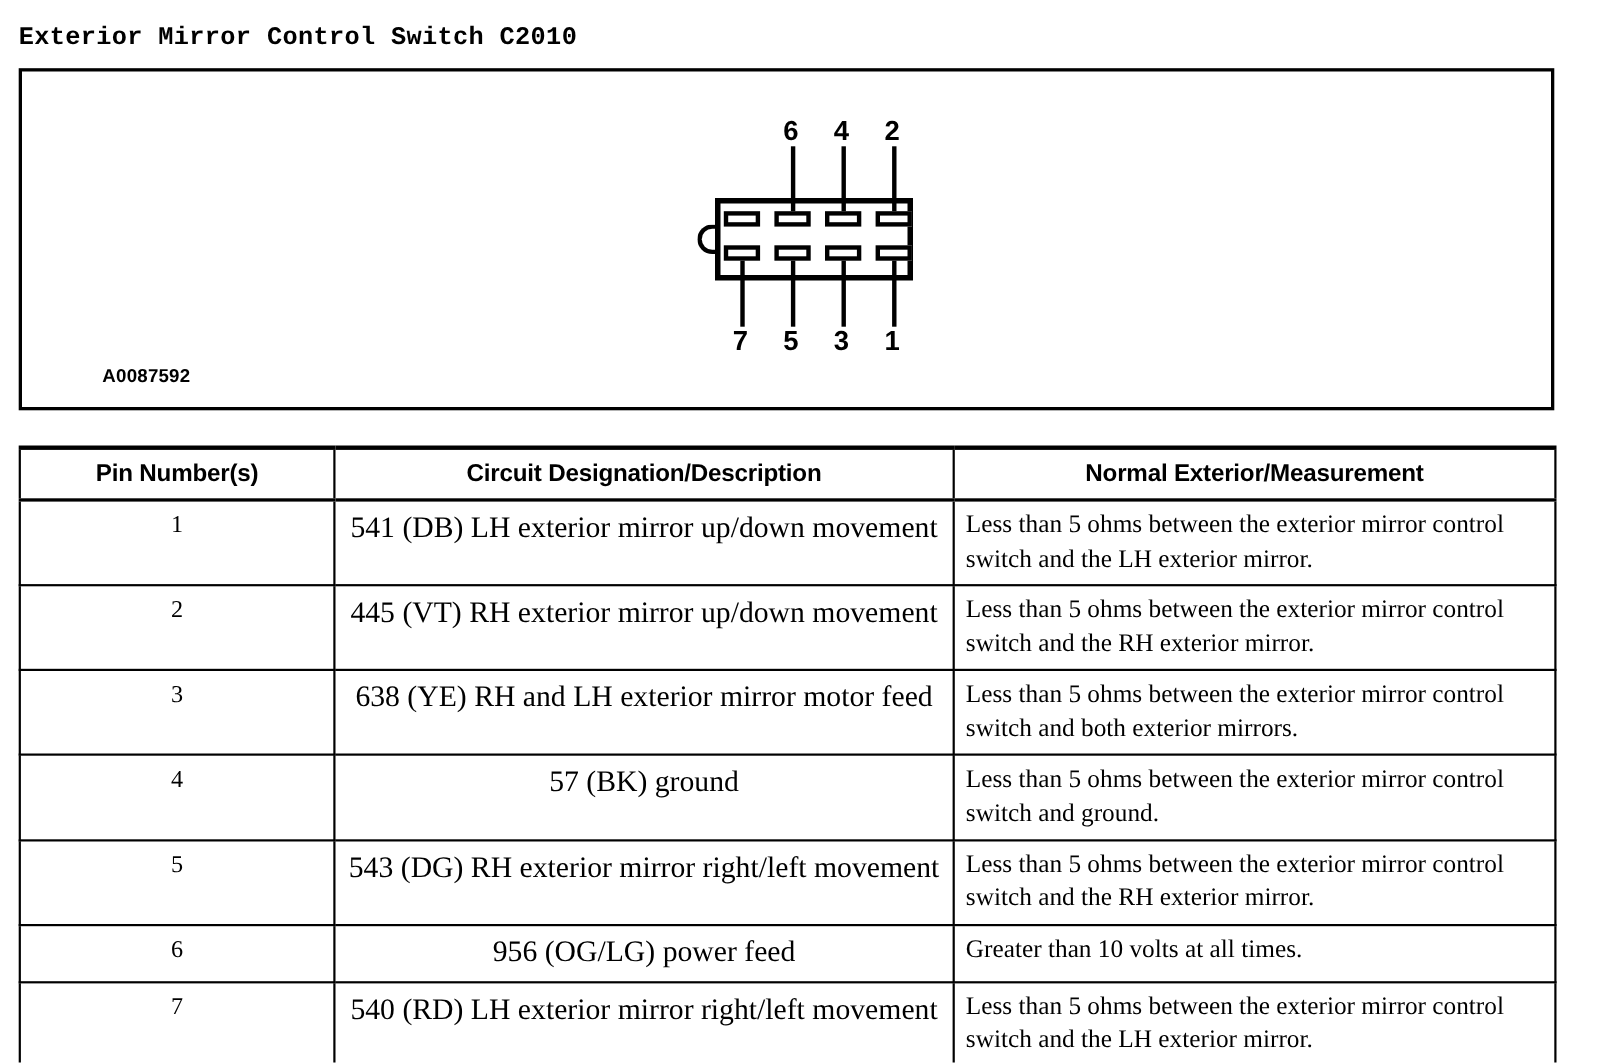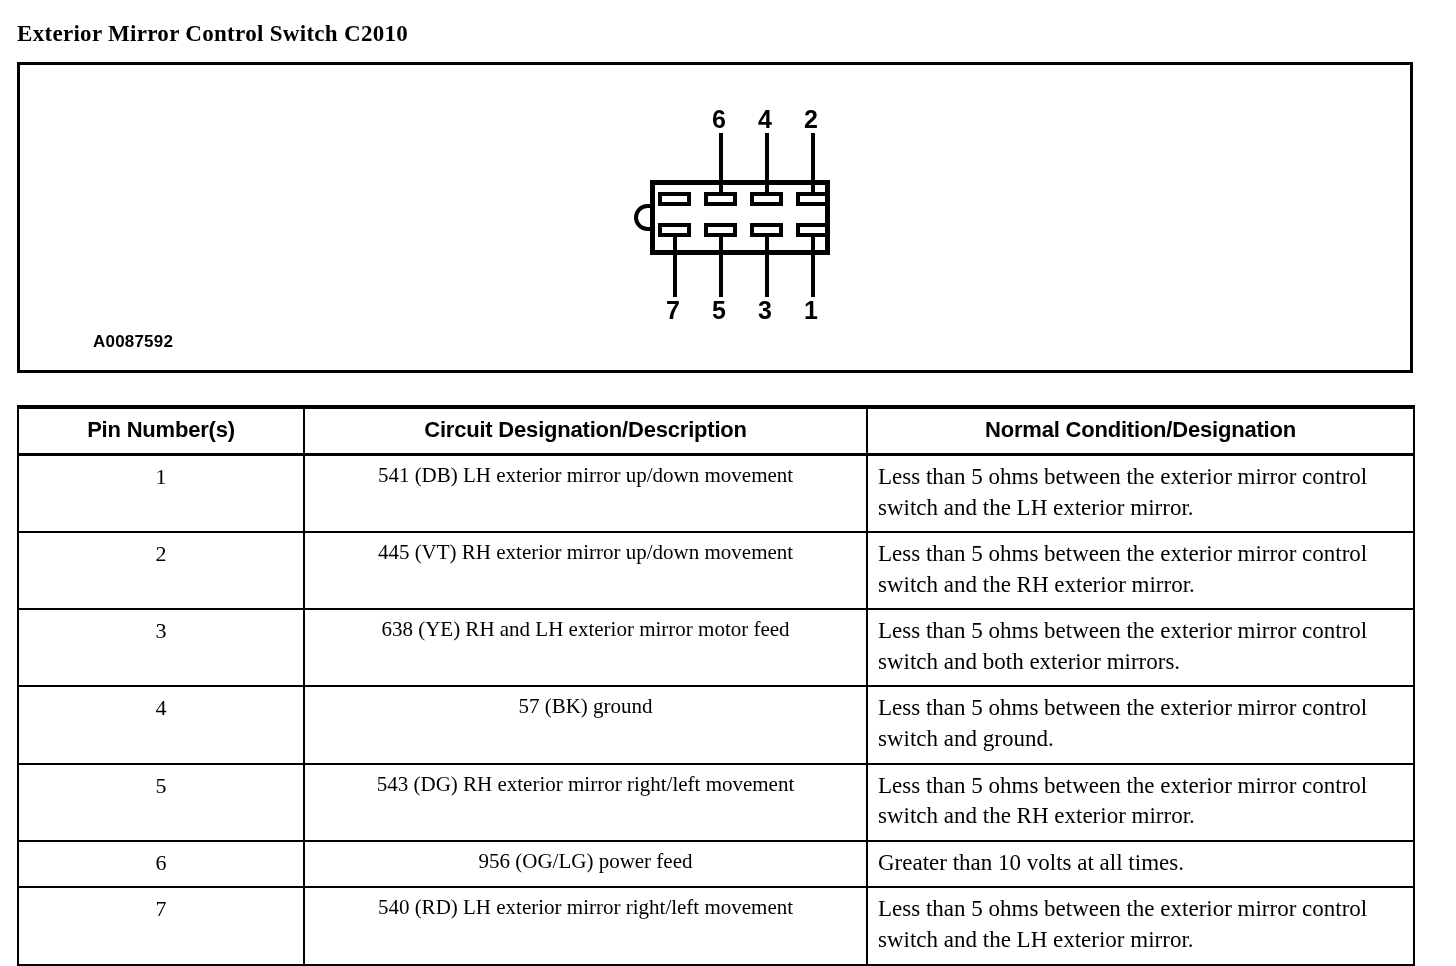--- a/index.html
+++ b/index.html
@@ -14,21 +14,21 @@
     font-family: "Liberation Serif", serif;
     color: #000000;
     overflow: hidden;
   }
 
   
   .page-title {
     position: absolute;
     left: 17px;
     top: 6px;
-    font-family: Liberation Serif, serif;
+    font-family: Liberation Mono, monospace;
     font-weight: bold;
     font-size: 23px;
     letter-spacing: 0.3px;
     white-space: nowrap;
   }
 
   
   .diagram-box {
     position: absolute;
     left: 17px;
@@ -165,21 +165,21 @@
   .col-pin  { width: 286px; }
   .col-desc { width: 563px; }
 
   .cell-pin {
     text-align: center;
     font-size: 22px;
     line-height: 1.35;
   }
   .cell-desc {
     text-align: center;
-    font-size: 21px;
+    font-size: 27px;
     line-height: 1.33;
   }
   .cell-meas {
     text-align: left;
     font-size: 23px;
     line-height: 1.33;
   }
 </style>
 </head>
 <body>
@@ -229,21 +229,21 @@
 <table class="pin-table">
   <colgroup>
     <col class="col-pin">
     <col class="col-desc">
     <col>
   </colgroup>
   <thead>
     <tr>
       <th>Pin Number(s)</th>
       <th>Circuit Designation/Description</th>
-      <th>Normal Condition/Designation</th>
+      <th>Normal Exterior/Measurement</th>
     </tr>
   </thead>
   <tbody>
     <tr>
       <td class="cell-pin">1</td>
       <td class="cell-desc">541 (DB) LH exterior mirror up/down movement</td>
       <td class="cell-meas">Less than 5 ohms between the exterior mirror control switch and the LH exterior mirror.</td>
     </tr>
     <tr>
       <td class="cell-pin">2</td>

